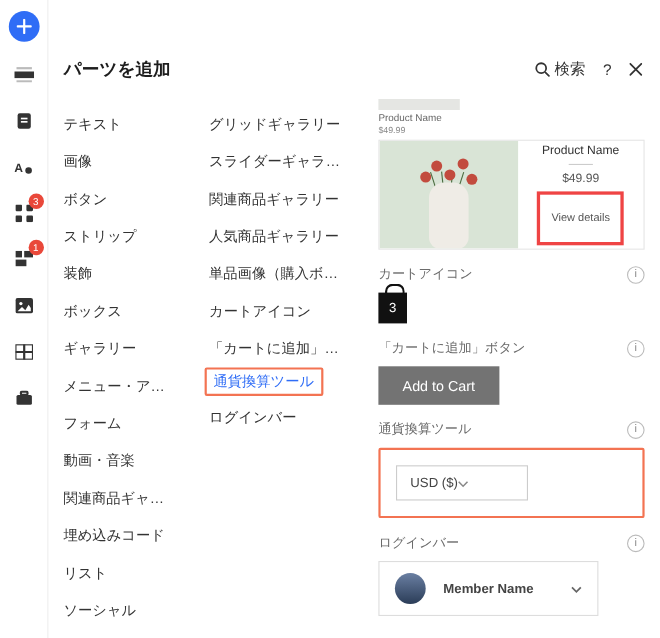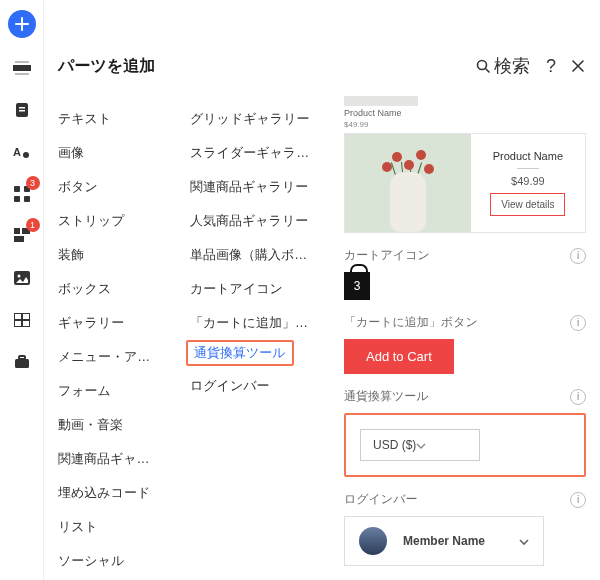--- a/index.html
+++ b/index.html
@@ -59,21 +59,21 @@
   .panel-title {
     font-size: 16px;
     font-weight: 700;
     color: #1d1d1d;
     flex: 1;
   }
   .hdr-btn {
     display: flex; align-items: center;
     gap: 4px;
     color: #333;
-    font-size: 18px;
+    font-size: 14px;
     cursor: pointer;
     padding: 4px;
   }
   .panel-body {
     flex: 1;
     display: flex;
     overflow: hidden;
   }
   .col {
     overflow-y: auto;
@@ -156,40 +156,40 @@
   .gallery-info {
     flex: 1;
     display:flex;flex-direction:column;align-items:center;justify-content:center;
     gap:6px;
     font-size: 11px;
   }
   .gallery-info .pname{font-size:11px;color:#333}
   .gallery-info .divider{width:22px;height:1px;background:#ccc}
   .gallery-info .price{font-size:11px;color:#555}
   .view-btn{
-    border:1px solid #ef4444;padding:5px 10px;font-size:10px;color:#555;text-align:center;
+    border:3px solid #ef4444;padding:16px 10px;font-size:10px;color:#555;text-align:center;
   }
   .tiny-product {
     display: flex; flex-direction: column; gap:2px; margin-top:-4px; margin-bottom:4px;
   }
   .tiny-product .tp-img{
     width: 74px; height: 14px; background: #e5e6e3;
   }
   .tiny-product .tp-name{font-size:9px;color:#666}
   .tiny-product .tp-price{font-size:8px;color:#888}
   .bag {
     width: 26px; height: 28px; background:#111; position:relative;
     margin-top:4px;
   }
   .bag:before{
     content:"";position:absolute;top:-8px;left:6px;width:14px;height:10px;border:2px solid #111;border-bottom:none;border-radius:7px 7px 0 0;
   }
   .bag span{position:absolute;inset:0;display:flex;align-items:center;justify-content:center;color:#fff;font-size:12px}
   .addcart-btn{
-    background:#ef4444;color:#fff;padding:10px 22px;font-size:13px;display:inline-block;
+    background:#737373;color:#fff;padding:10px 22px;font-size:13px;display:inline-block;
   }
   .currency-box{
     border:2px solid #f37352;border-radius:2px;padding:14px;margin-top:6px;
   }
   .currency-select{
     border:1px solid #ccc;padding:8px 12px;display:flex;align-items:center;width:120px;font-size:12px;
   }
   .chev{width:10px;height:10px;display:inline-block}
   .chev svg{width:100%;height:100%}
   .member-box{

